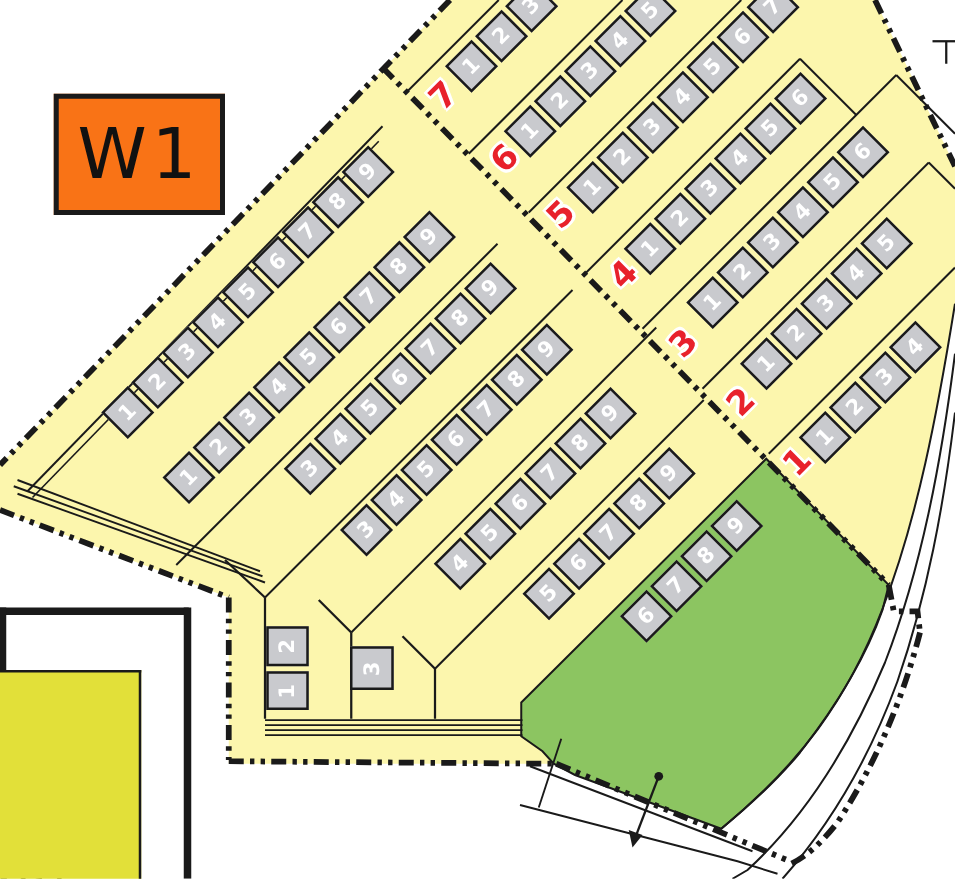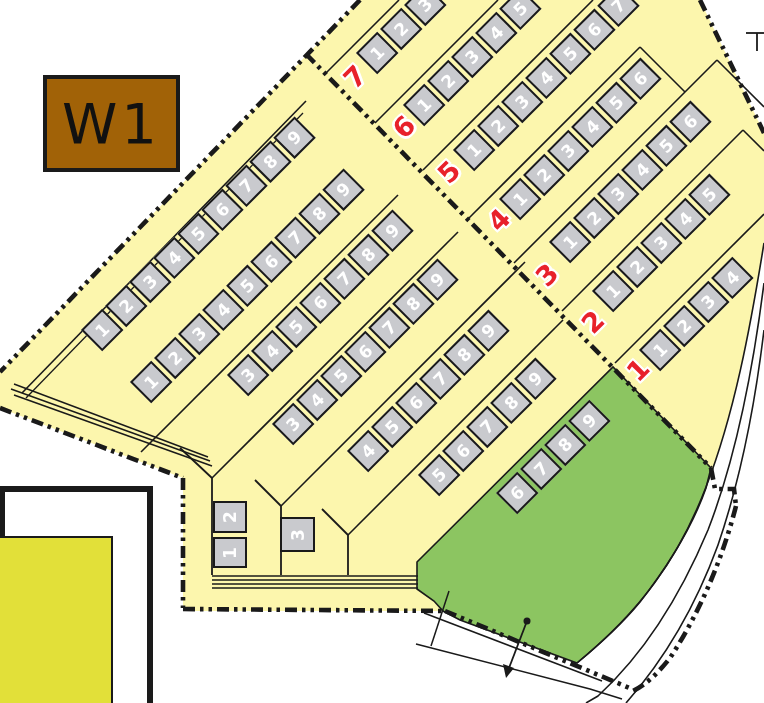--- a/index.html
+++ b/index.html
@@ -12,21 +12,21 @@
         color:#ffffff;font-weight:bold;font-size:17px;line-height:1;}
   .vplot{position:absolute;background:#C9CACE;border:2px solid #1a1a1a;
         display:flex;align-items:center;justify-content:center;
         color:#ffffff;font-weight:bold;font-size:17px;}
   .vplot span{transform:rotate(-90deg);}
   .rownum{position:absolute;transform:translate(-50%,-50%) rotate(-45deg);
         color:#E8212B;font-weight:bold;font-size:27px;line-height:1;
         text-shadow:-2px 0 0 #fff,2px 0 0 #fff,0 -2px 0 #fff,0 2px 0 #fff,
                     -2px -2px 0 #fff,2px 2px 0 #fff,-2px 2px 0 #fff,2px -2px 0 #fff;}
   #w1box{position:absolute;left:43px;top:75px;width:129px;height:89px;
-        background:#a16207;border:4px solid #1a1a1a;
+        background:#f97316;border:4px solid #1a1a1a;
         display:flex;align-items:center;justify-content:center;
         font-size:56px;color:#111;letter-spacing:4px;}
   #lawnrect{position:absolute;left:0;top:536px;width:111px;height:167px;
         background:#E2E039;border:2px solid #1a1a1a;border-left:none;}
 </style>
 </head>
 <body>
 
 <div id="stage">
 

